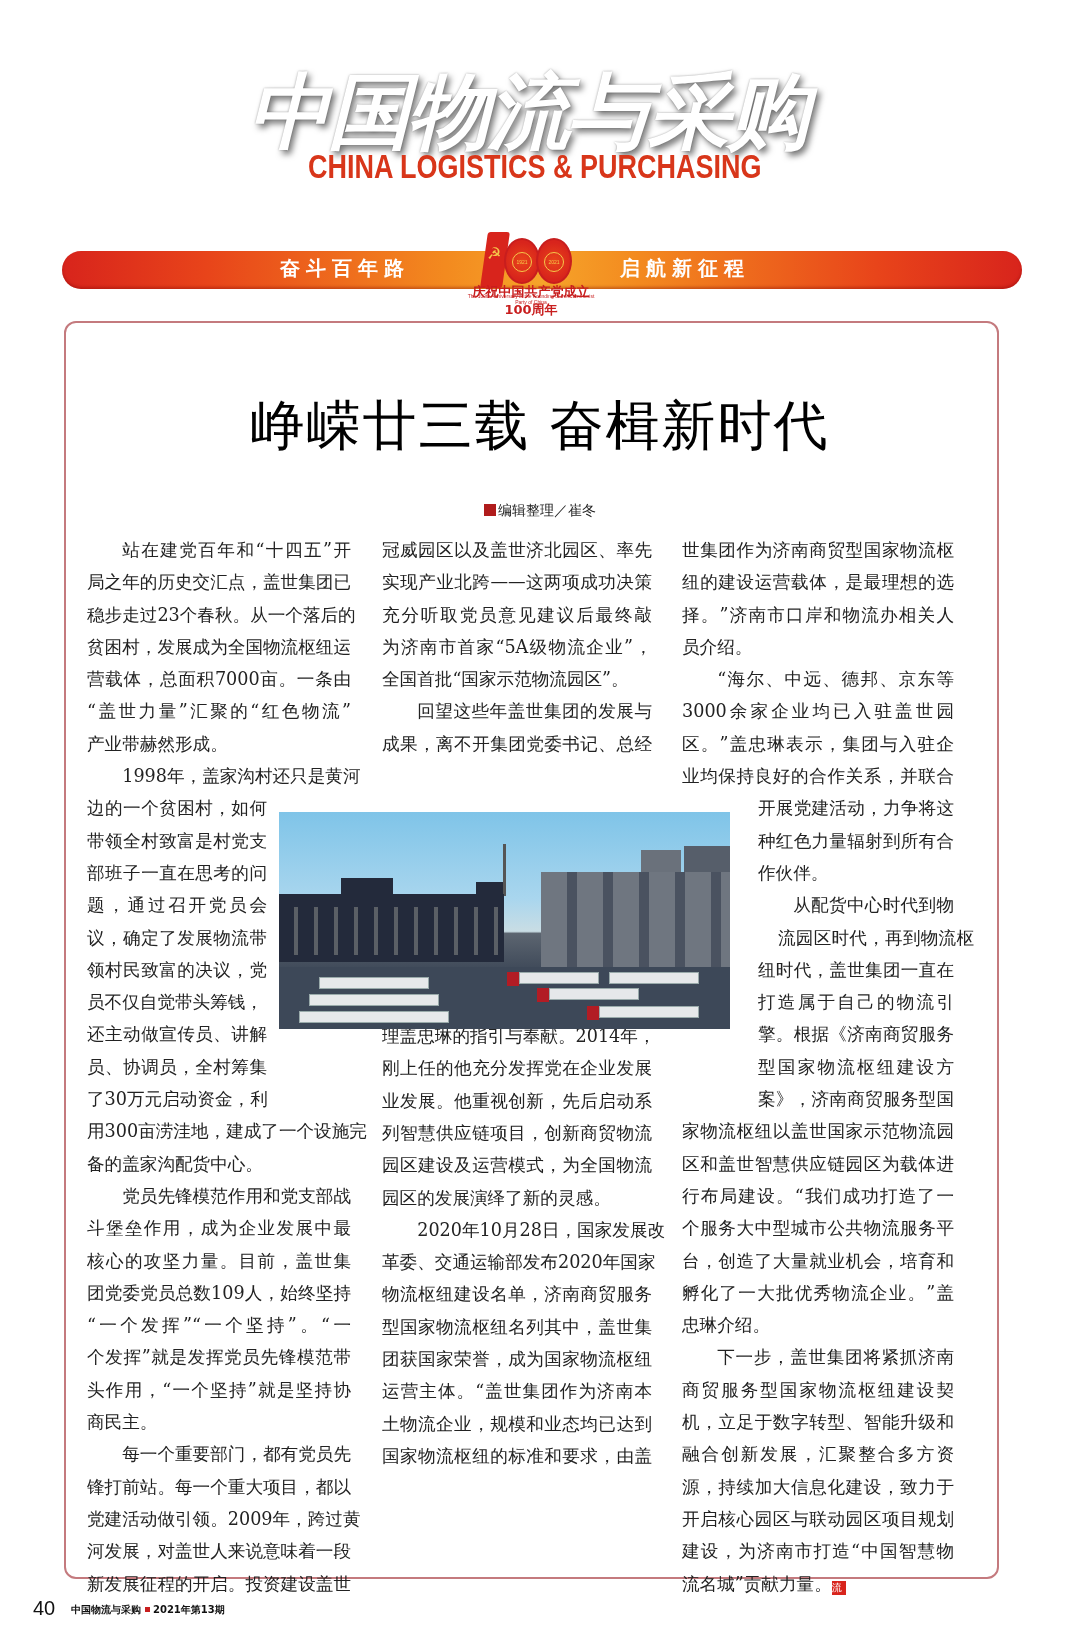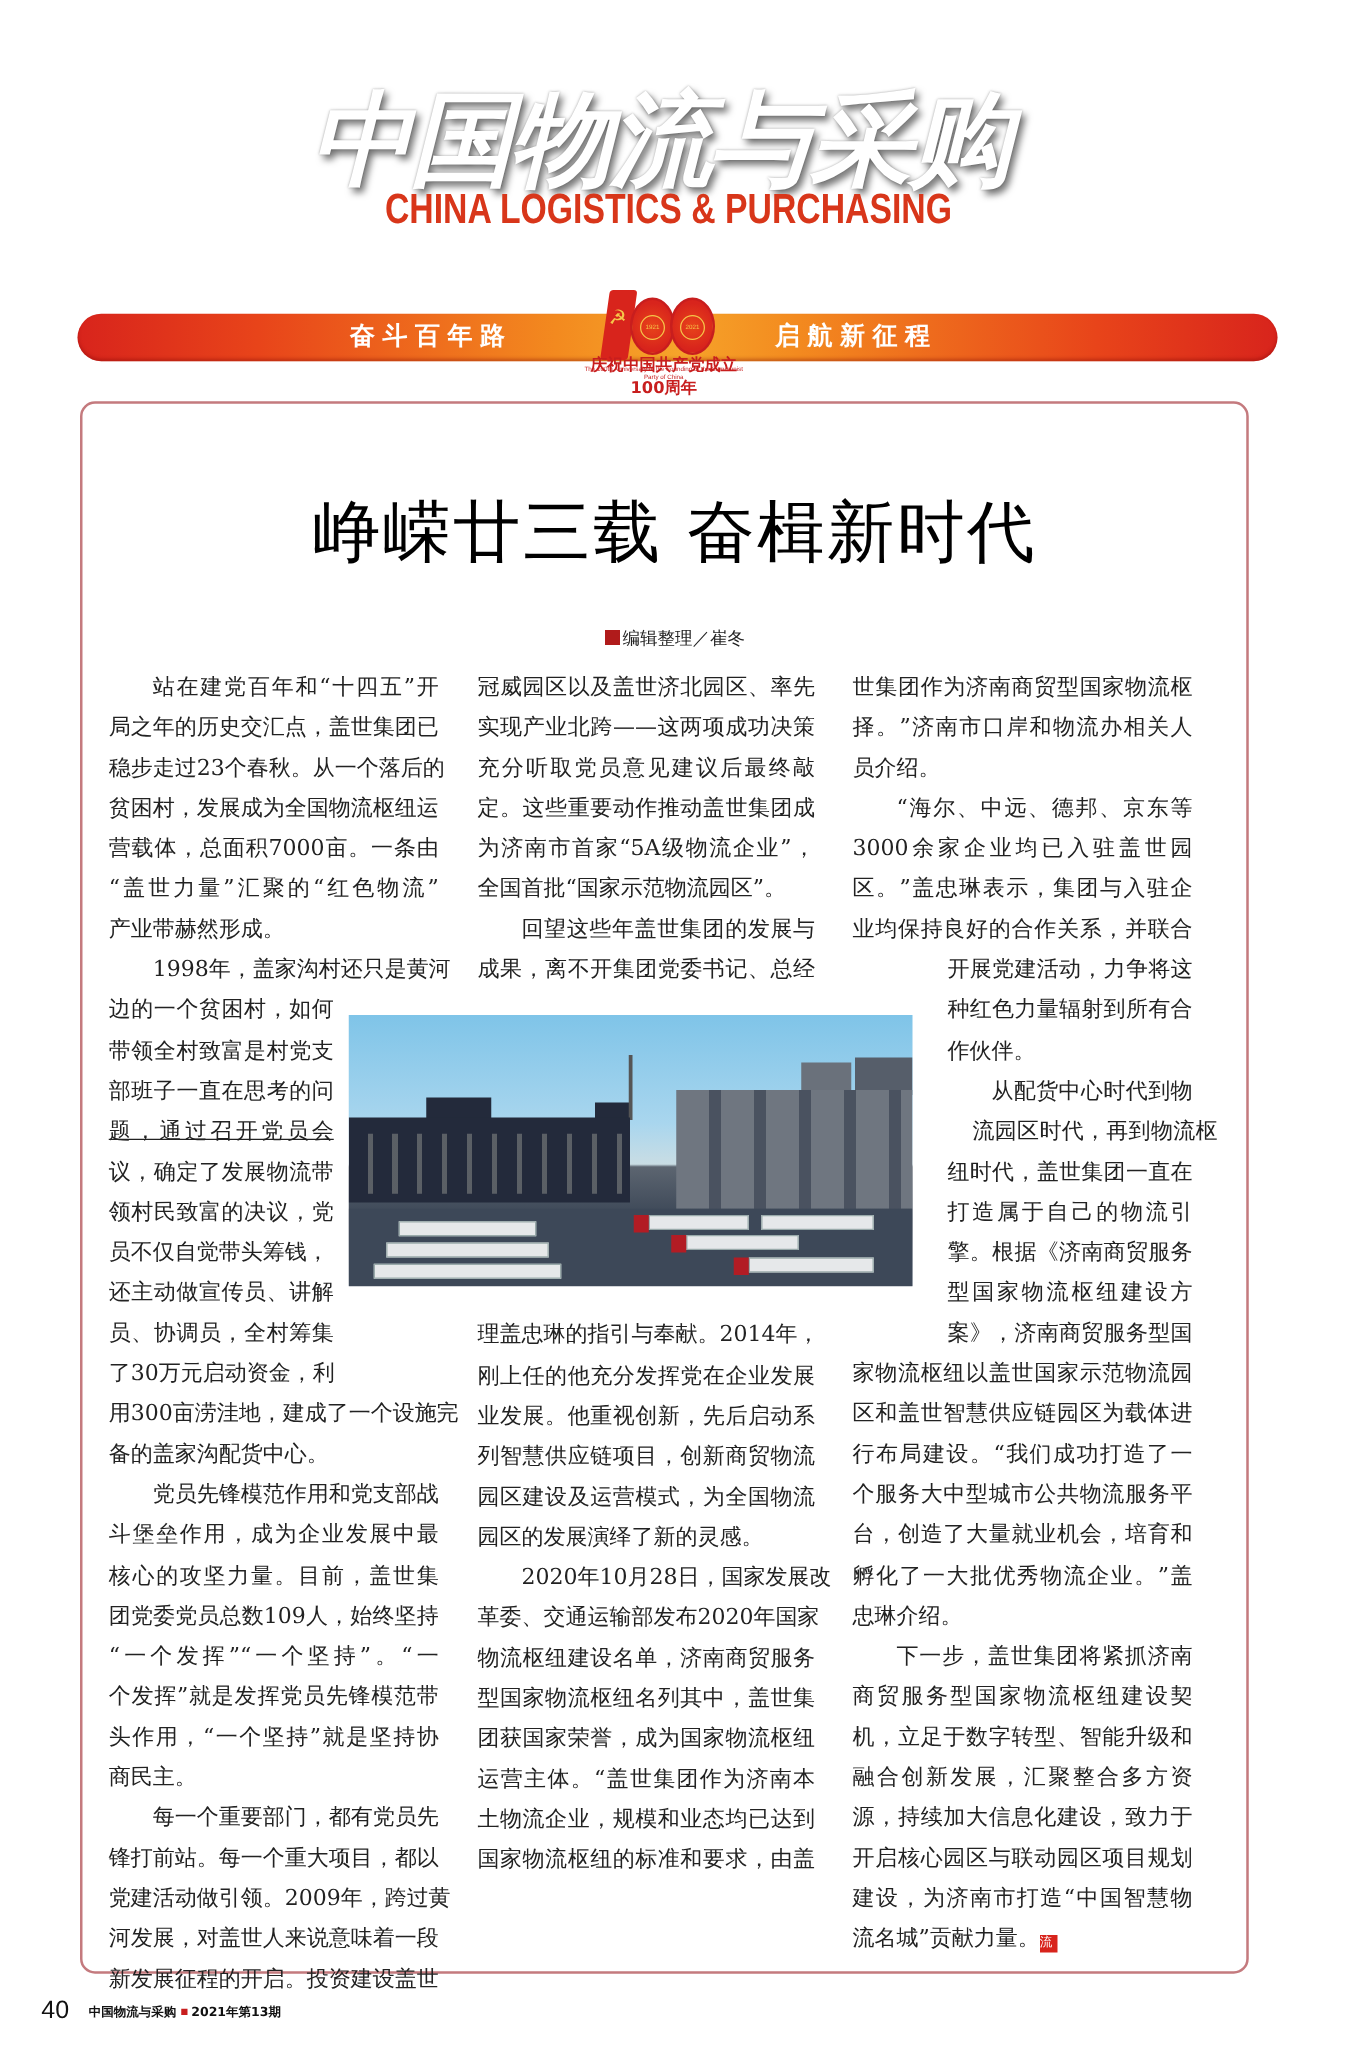--- a/index.html
+++ b/index.html
@@ -126,21 +126,21 @@
     <span class="line">局之年的历史交汇点，盖世集团已</span>
     <span class="line">稳步走过23个春秋。从一个落后的</span>
     <span class="line">贫困村，发展成为全国物流枢纽运</span>
     <span class="line">营载体，总面积7000亩。一条由</span>
     <span class="line">“盖世力量”汇聚的“红色物流”</span>
     <span class="line last">产业带赫然形成。</span>
     <span class="line ind">1998年，盖家沟村还只是黄河</span>
     <span class="line" style="width: 180px;">边的一个贫困村，如何</span>
     <span class="line" style="width: 180px;">带领全村致富是村党支</span>
     <span class="line" style="width: 180px;">部班子一直在思考的问</span>
-    <span class="line" style="width: 180px; text-decoration: underline;">题，通过召开党员会</span>
+    <span class="line" style="width: 180px;">题，通过召开党员会</span>
     <span class="line" style="width: 180px;">议，确定了发展物流带</span>
     <span class="line" style="width: 180px;">领村民致富的决议，党</span>
     <span class="line last" style="width: 180px;">员不仅自觉带头筹钱，</span>
     <span class="line" style="width: 180px;">还主动做宣传员、讲解</span>
     <span class="line" style="width: 180px;">员、协调员，全村筹集</span>
     <span class="line" style="width: 180px;">了30万元启动资金，利</span>
     <span class="line">用300亩涝洼地，建成了一个设施完</span>
     <span class="line last">备的盖家沟配货中心。</span>
     <span class="line ind">党员先锋模范作用和党支部战</span>
     <span class="line">斗堡垒作用，成为企业发展中最</span>
@@ -153,21 +153,20 @@
     <span class="line ind">每一个重要部门，都有党员先</span>
     <span class="line">锋打前站。每一个重大项目，都以</span>
     <span class="line">党建活动做引领。2009年，跨过黄</span>
     <span class="line">河发展，对盖世人来说意味着一段</span>
     <span class="line">新发展征程的开启。投资建设盖世</span>
   </div>
 <div class="col col2" id="col2">
     <span class="line">冠威园区以及盖世济北园区、率先</span>
     <span class="line">实现产业北跨——这两项成功决策</span>
     <span class="line">充分听取党员意见建议后最终敲</span>
-    <span class="line">定。这些重要动作推动盖世集团成</span>
     <span class="line">为济南市首家“5A级物流企业”，</span>
     <span class="line last">全国首批“国家示范物流园区”。</span>
     <span class="line ind">回望这些年盖世集团的发展与</span>
     <span class="line">成果，离不开集团党委书记、总经</span>
     <div style="height: 260px;"></div>
     <span class="line">理盖忠琳的指引与奉献。2014年，</span>
     <span class="line">刚上任的他充分发挥党在企业发展</span>
     <span class="line">业发展。他重视创新，先后启动系</span>
     <span class="line">列智慧供应链项目，创新商贸物流</span>
     <span class="line">园区建设及运营模式，为全国物流</span>
@@ -176,20 +175,21 @@
     <span class="line">革委、交通运输部发布2020年国家</span>
     <span class="line">物流枢纽建设名单，济南商贸服务</span>
     <span class="line">型国家物流枢纽名列其中，盖世集</span>
     <span class="line">团获国家荣誉，成为国家物流枢纽</span>
     <span class="line">运营主体。“盖世集团作为济南本</span>
     <span class="line">土物流企业，规模和业态均已达到</span>
     <span class="line">国家物流枢纽的标准和要求，由盖</span>
   </div>
 <div class="col col3" id="col3">
     <span class="line">世集团作为济南商贸型国家物流枢</span>
+    <span class="line">纽的建设运营载体，是最理想的选</span>
     <span class="line">择。”济南市口岸和物流办相关人</span>
     <span class="line last">员介绍。</span>
     <span class="line ind">“海尔、中远、德邦、京东等</span>
     <span class="line">3000余家企业均已入驻盖世园</span>
     <span class="line">区。”盖忠琳表示，集团与入驻企</span>
     <span class="line">业均保持良好的合作关系，并联合</span>
     <span class="line" style="width: 196px; margin-left: 76px;">开展党建活动，力争将这</span>
     <span class="line" style="width: 196px; margin-left: 76px;">种红色力量辐射到所有合</span>
     <span class="line last" style="width: 196px; margin-left: 76px;">作伙伴。</span>
     <span class="line ind" style="width: 196px; margin-left: 76px;">从配货中心时代到物</span>

